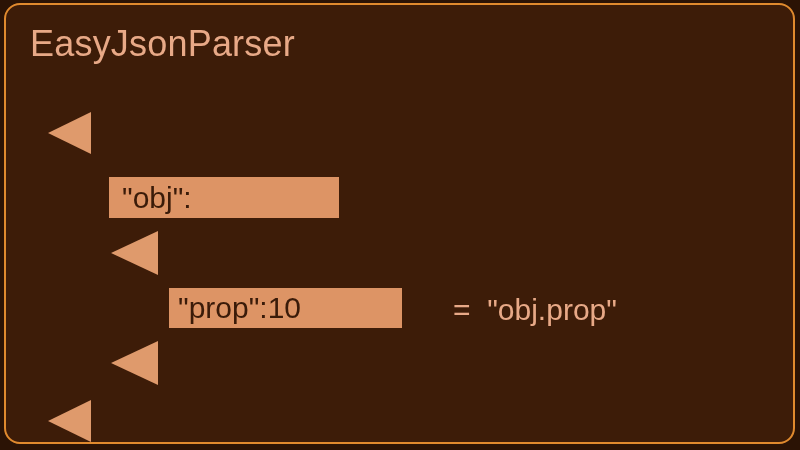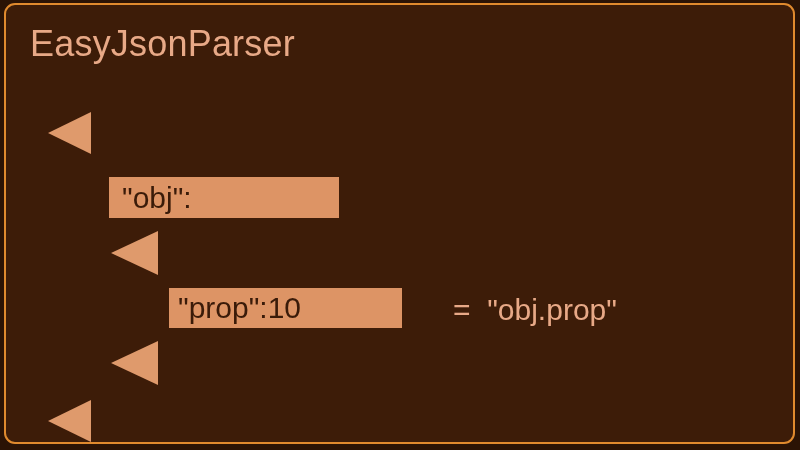--- a/index.html
+++ b/index.html
@@ -19,21 +19,21 @@
   
   #panel {
     position: absolute;
     left: 4px;
     top: 3px;
     width: 791px;
     height: 441px;
     box-sizing: border-box;
     background: #3d1c08;
     border: 2px solid #e08a2e;
-    border-radius: 11px;
+    border-radius: 16px;
   }
 
   
   #title {
     position: absolute;
     left: 24px;
     top: 17px;
     font-size: 36px;
     line-height: 44px;
     color: #e8a987;

